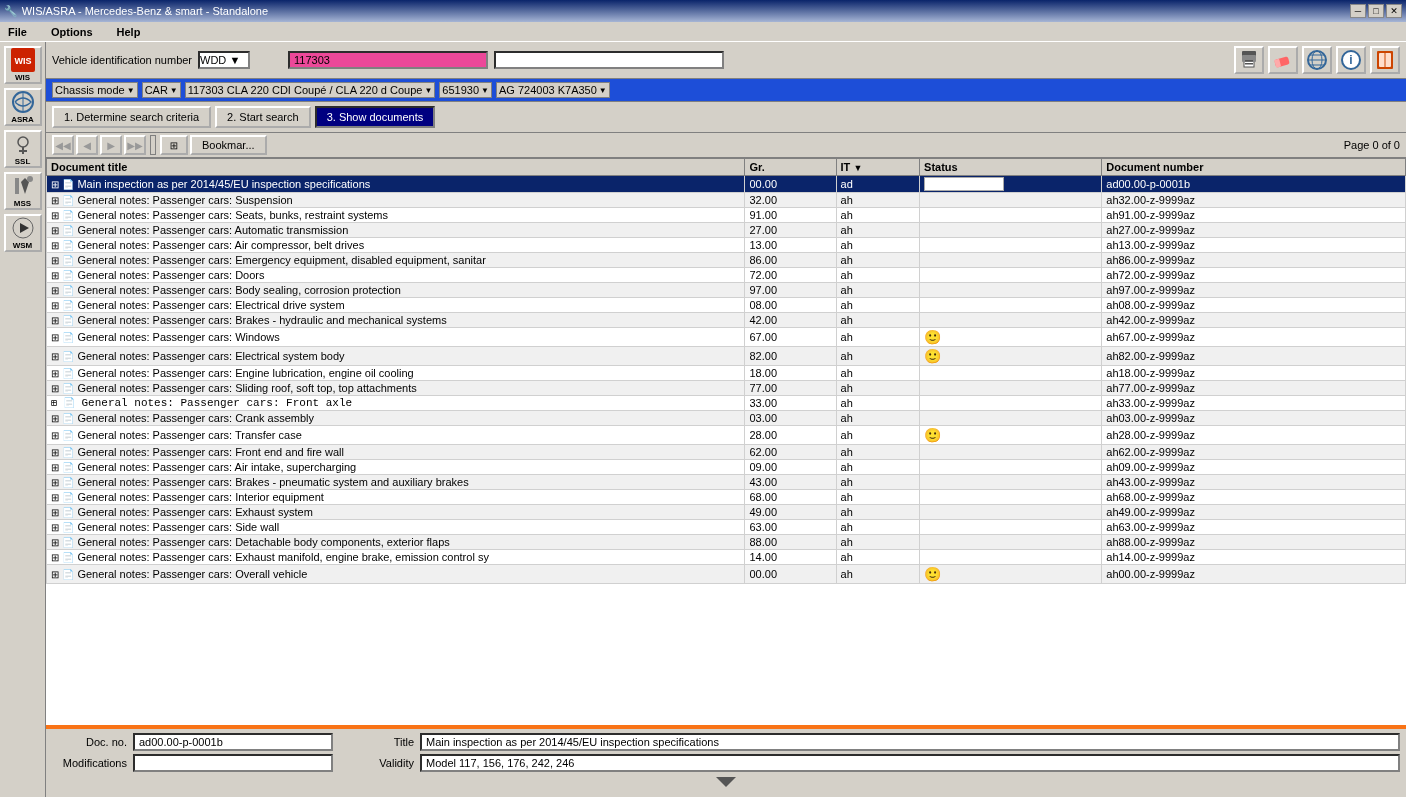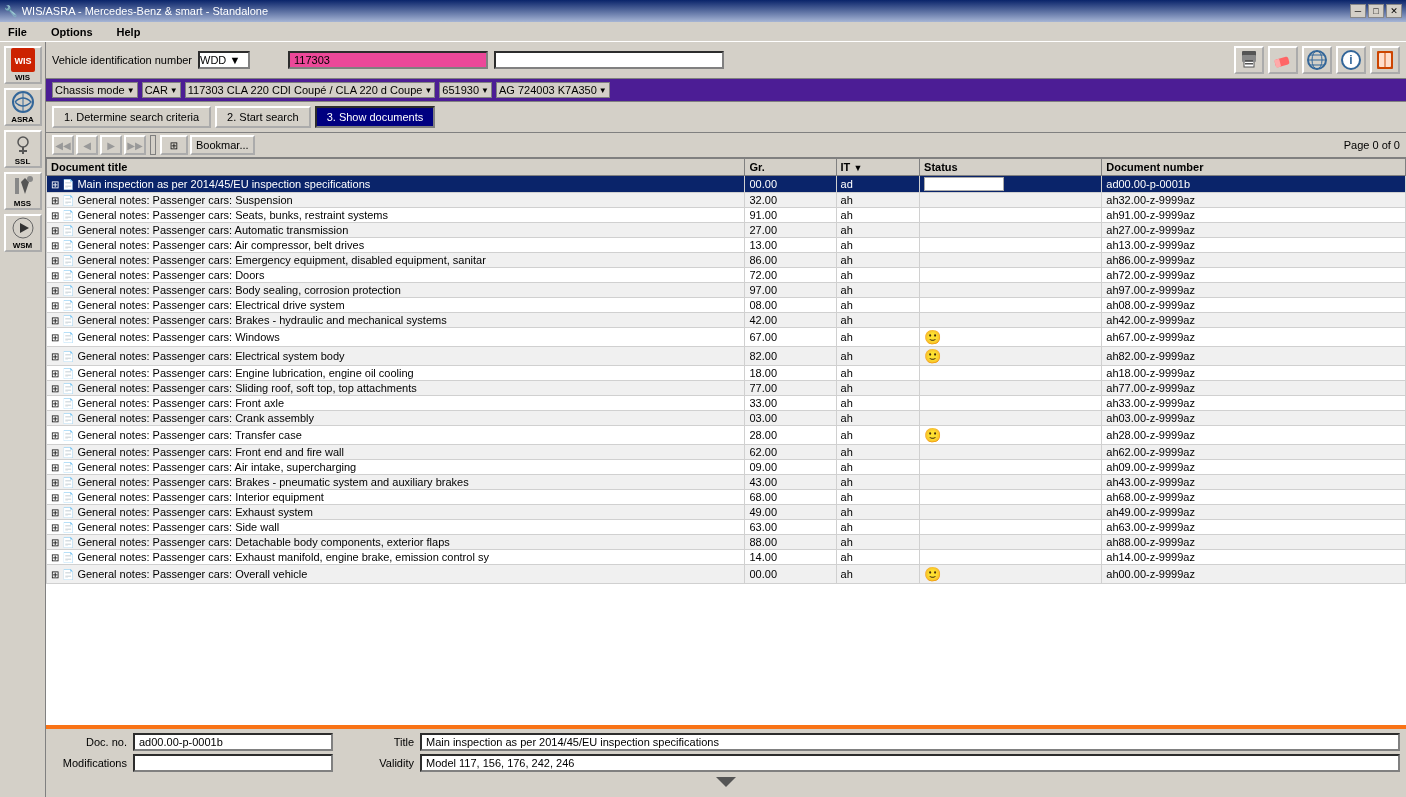--- a/index.html
+++ b/index.html
@@ -87,21 +87,21 @@
     }
     .toolbar-icons { margin-left: auto; display: flex; gap: 4px; }
     .toolbar-icon-btn {
       width: 30px; height: 28px; background: #d4d0c8; border: 2px outset #fff;
       display: flex; align-items: center; justify-content: center; cursor: pointer;
       font-size: 16px;
     }
 
     
     .chassis-bar {
-      background: #4c1d95;
+      background: #1d4ed8;
       padding: 3px 6px;
       border-bottom: 1px solid #808080;
       display: flex;
       align-items: center;
       gap: 4px;
       font-size: 11px;
     }
     .chassis-dropdown {
       background: #d4d0c8; border: 1px solid #808080;
       padding: 1px 2px; font-size: 11px; cursor: pointer;
@@ -134,21 +134,21 @@
       align-items: center;
       justify-content: space-between;
     }
     .nav-arrows { display: flex; gap: 2px; align-items: center; }
     .nav-btn {
       width: 22px; height: 20px; background: #d4d0c8; border: 2px outset #fff;
       font-size: 10px; cursor: pointer; display: flex; align-items: center; justify-content: center;
     }
     .nav-btn.disabled { color: #999; }
     .bookmark-btn {
-      padding: 2px 4px; background: #d4d0c8; border: 2px outset #fff;
+      padding: 2px 10px; background: #d4d0c8; border: 2px outset #fff;
       font-size: 11px; cursor: pointer;
     }
     .page-info { font-size: 11px; }
 
     
     .table-container { flex: 1; overflow-y: auto; overflow-x: hidden; background: white; }
     table { width: 100%; border-collapse: collapse; }
     thead th {
       background: #d4d0c8; border: 1px solid #808080;
       padding: 2px 4px; font-size: 11px; font-weight: bold; text-align: left;
@@ -461,21 +461,21 @@
               <td>ah18.00-z-9999az</td>
             </tr>
             <tr>
               <td style="max-width: 460px; overflow: hidden; text-overflow: ellipsis;"><span style="font-size: 10px;">⊞ </span><span style="font-size: 10px;">📄 </span><span>General notes: Passenger cars: Sliding roof, soft top, top attachments</span></td>
               <td>77.00</td>
               <td>ah</td>
               <td></td>
               <td>ah77.00-z-9999az</td>
             </tr>
             <tr>
-              <td style="max-width: 460px; overflow: hidden; text-overflow: ellipsis;"><span style="font-size: 10px;">⊞ </span><span style="font-size: 10px;">📄 </span><span>General notes: Passenger cars: Front axle</span></td>
+              <td style="max-width: 460px; overflow: hidden; text-overflow: ellipsis; font-family: Liberation Mono, monospace;"><span style="font-size: 10px;">⊞ </span><span style="font-size: 10px;">📄 </span><span>General notes: Passenger cars: Front axle</span></td>
               <td>33.00</td>
               <td>ah</td>
               <td></td>
               <td>ah33.00-z-9999az</td>
             </tr>
             <tr>
               <td style="max-width: 460px; overflow: hidden; text-overflow: ellipsis;"><span style="font-size: 10px;">⊞ </span><span style="font-size: 10px;">📄 </span><span>General notes: Passenger cars: Crank assembly</span></td>
               <td>03.00</td>
               <td>ah</td>
               <td></td>

